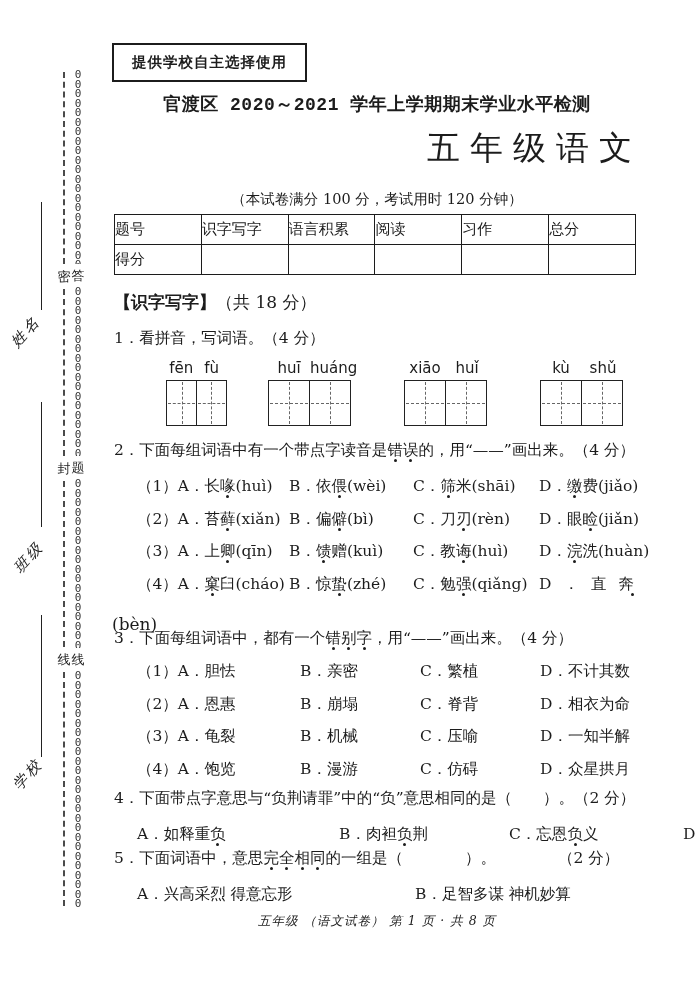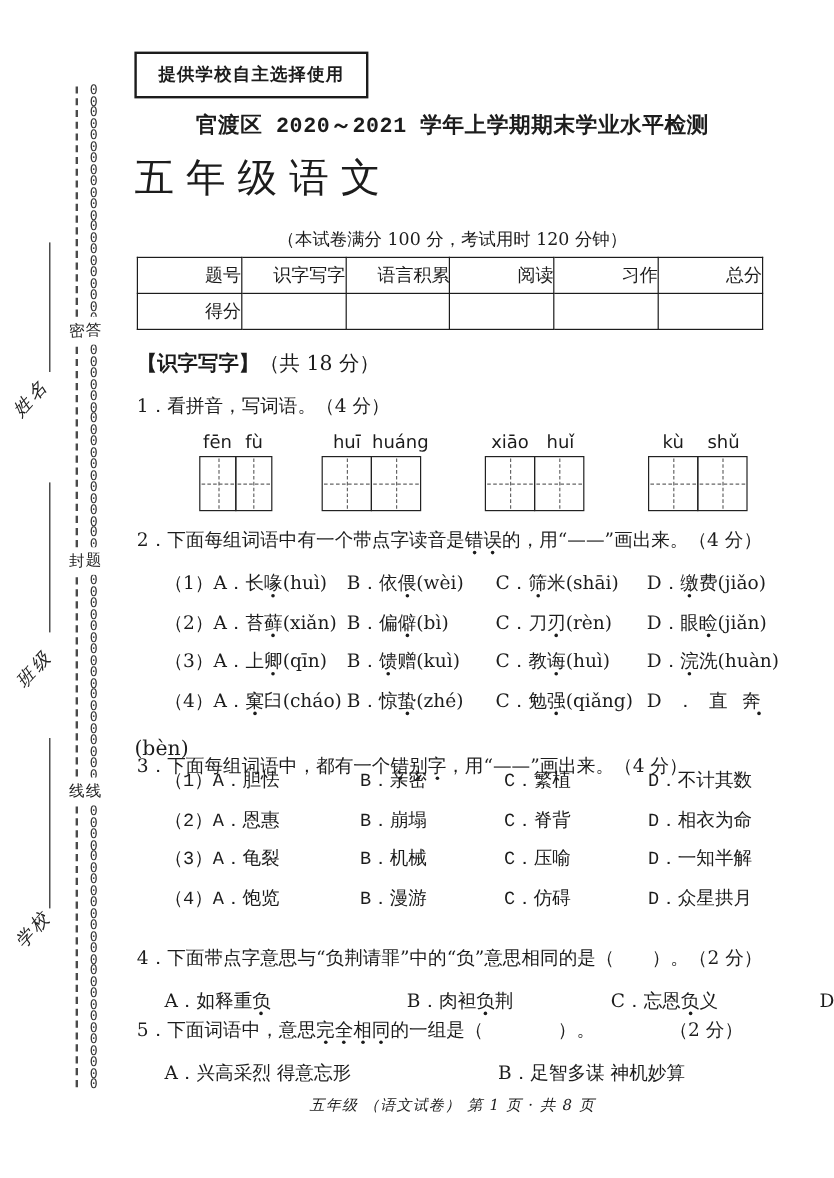--- a/index.html
+++ b/index.html
@@ -36,27 +36,27 @@
   
   .main { position:absolute; left:112px; top:0; width:530px; height:982px; }
 
   .corner-box { position:absolute; top:43px; left:0; border:2px solid #1c1c1c;
                 padding:8px 18px; font-family:"DejaVu Sans","Liberation Sans",sans-serif;
                 font-weight:bold; font-size:14.5px; letter-spacing:1px; }
 
   .title1 { position:absolute; top:92px; width:100%; text-align:center;
             font-family:Liberation Mono, monospace;
             font-weight:bold; font-size:18px; letter-spacing:0.5px; }
-  .title2 { position:absolute; top:126px; width:100%; text-align:left;
+  .title2 { position:absolute; top:126px; width:100%; text-align:right;
             font-size:33px; font-weight:normal; letter-spacing:10px; }
   .subtitle { position:absolute; top:190px; width:100%; text-align:center; font-size:14.5px; }
 
   table.score { position:absolute; top:214px; left:2px; width:522px;
                 border-collapse:collapse; table-layout:fixed; }
-  table.score td { border:1.5px solid #1c1c1c; text-align:right; font-size:15px;
+  table.score td { border:1.5px solid #1c1c1c; text-align:left; font-size:15px;
                    height:30px; padding:0; }
 
   .section-head { position:absolute; top:291px; left:2px; font-size:17px; }
   .section-head .sec-title { font-family:"DejaVu Sans","Liberation Sans",sans-serif; font-weight:bold; }
   .section-head .sec-points { font-size:17px; }
 
   .stem { position:absolute; left:2px; font-size:15.5px; white-space:nowrap; }
   .q1-stem { top:328px; }
   .q2-stem { top:440px; }
   .q3-stem { top:628px; }
@@ -74,21 +74,21 @@
   .tian-cells { display:flex; }
   .tian-cell { width:42px; height:46px; border:1.5px solid #222; position:relative; }
   .tian-cell + .tian-cell { margin-left:-1.5px; }
   .tian-cell::before { content:""; position:absolute; left:50%; top:1px; bottom:1px;
                        border-left:1.5px dashed #666; }
   .tian-cell::after { content:""; position:absolute; top:50%; left:1px; right:1px;
                       border-top:1.5px dashed #666; }
 
   
   .rows-block { position:absolute; left:2px; width:528px; }
-  .q2-rows { top:470px; } .q3-rows { top:635px;font-family:Liberation Mono, monospace; }
+  .q2-rows { top:470px; } .q3-rows { top:655px; }
   .opt-row { display:grid; padding-left:23px; height:32.5px; line-height:32.5px;
              font-size:15.5px; white-space:nowrap; }
   .cols-q2 { grid-template-columns:152px 124px 126px auto; }
   .cols-q3 { grid-template-columns:163px 120px 120px auto; }
   .cols-q4 { grid-template-columns:154px 122px 126px auto;gap:48px; }
   .cols-q5 { grid-template-columns:278px auto; }
   .q4-options { position:absolute; top:818px; left:2px; width:528px; }
   .q5-options { position:absolute; top:878px; left:2px; width:528px; }
   .wrap-line { position:absolute; top:614px; left:0px; font-size:17px;text-align:right; }
   .spread { letter-spacing:12px; }

